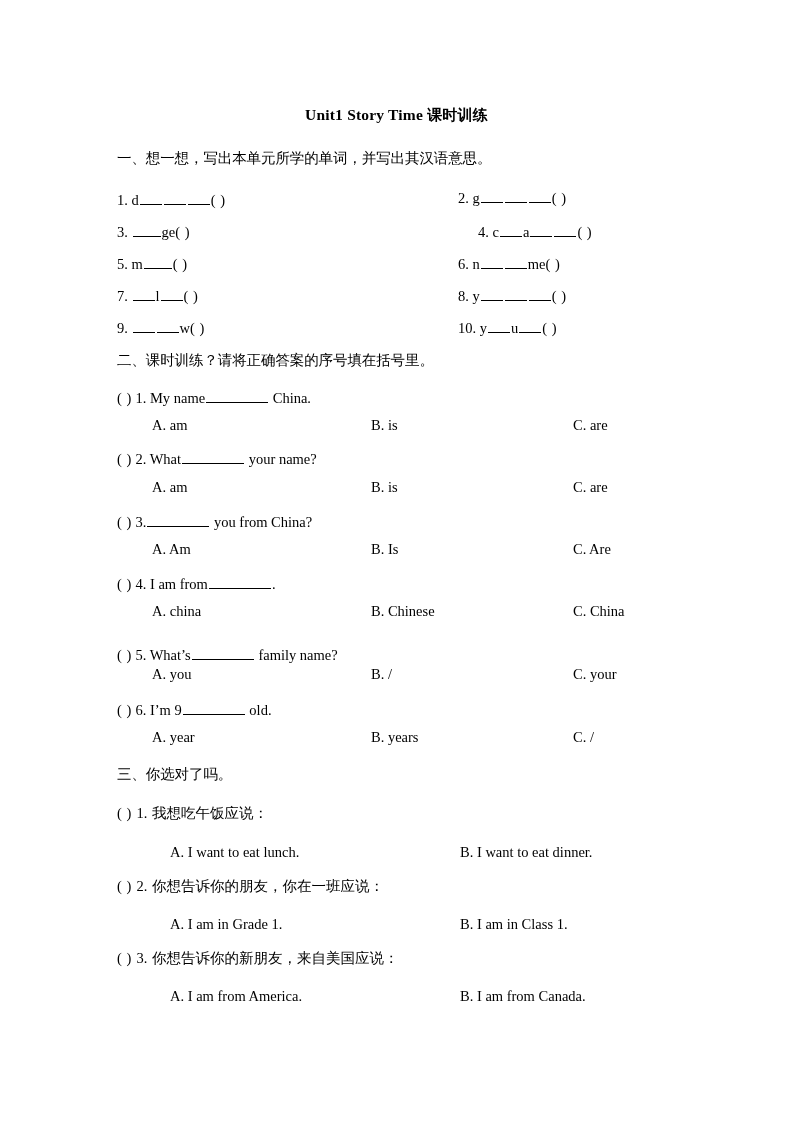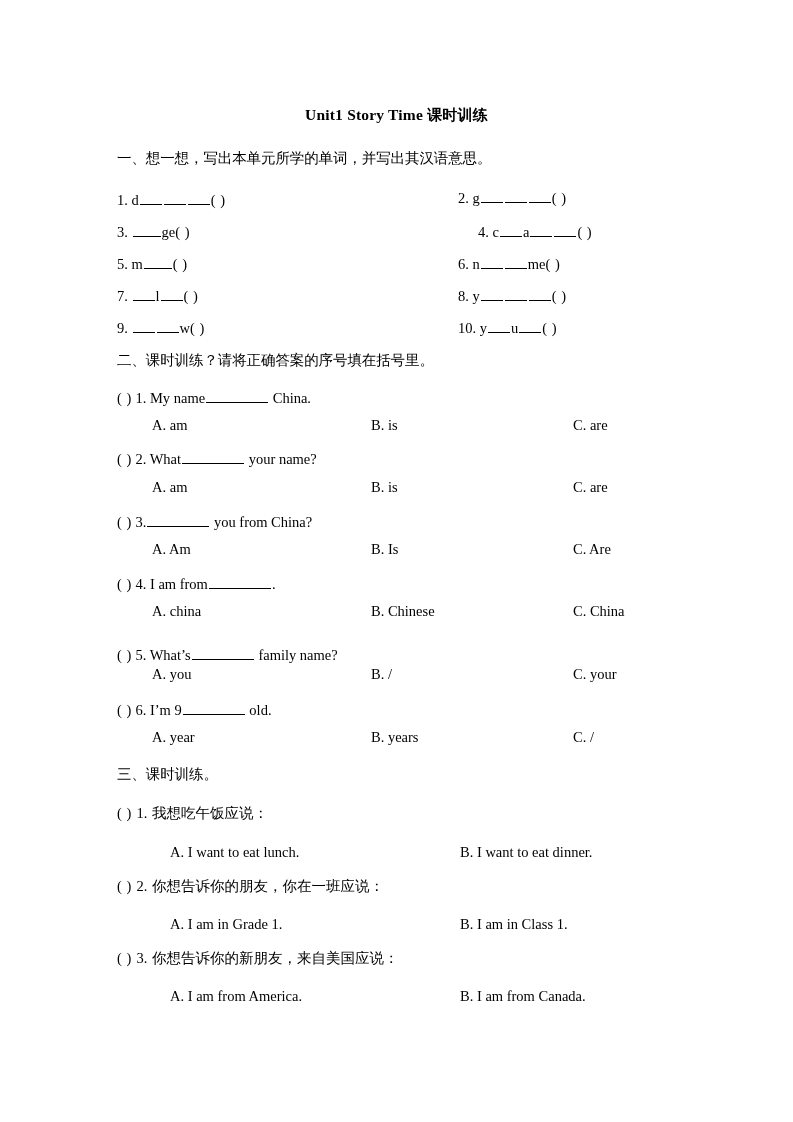--- a/index.html
+++ b/index.html
@@ -161,21 +161,21 @@
   <div class="opt" style="left:573px; top:667px;">C. your</div>
 
   <div class="line serif" style="left:117px; top:700px;"><span class="paren">(  )</span>
     <span>6.</span>
     <span>I’m 9</span><span class="blank b-lg"></span>
     <span>old.</span></div>
   <div class="opt" style="left:152px; top:730px;">A. year</div>
   <div class="opt" style="left:371px; top:730px;">B. years</div>
   <div class="opt" style="left:573px; top:730px;">C. /</div>
 
-  <div class="section-heading" style="top:765px;">三、课时训练。</div>
+  <div class="section-heading" style="top:765px;">三、你选对了吗。</div>
 
   <div class="line cjkline" style="left:117px; top:806px;"><span class="paren serif">(  )</span>
     <span class="serif">1.</span>
     <span>我想吃午饭应说：</span></div>
   <div class="opt" style="left:170px; top:845px;">A. I want to eat lunch.</div>
   <div class="opt" style="left:460px; top:845px;">B. I want to eat dinner.</div>
 
   <div class="line cjkline" style="left:117px; top:879px;"><span class="paren serif">(  )</span>
     <span class="serif">2.</span>
     <span>你想告诉你的朋友，你在一班应说：</span></div>

